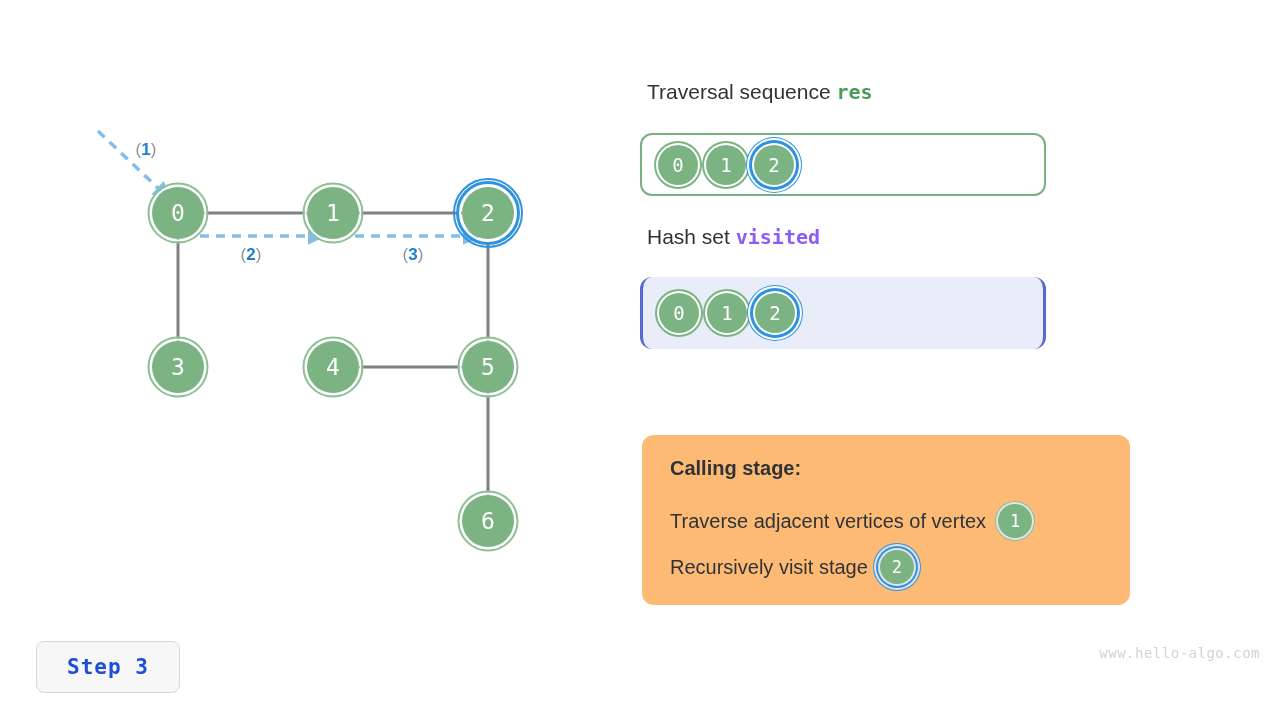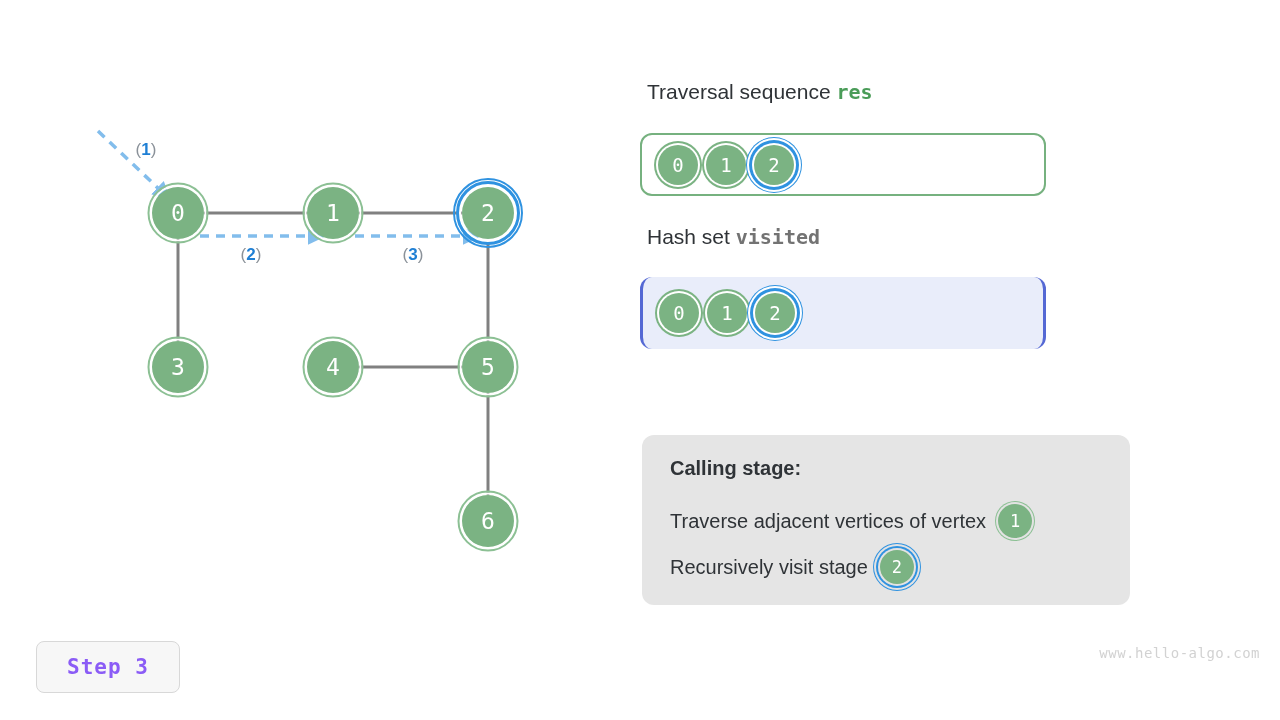--- a/index.html
+++ b/index.html
@@ -56,21 +56,21 @@
     font-size: 21px;
     color: #2f3337;
     white-space: nowrap;
   }
   .section-title .code {
     font-family: "DejaVu Sans Mono", monospace;
     font-weight: bold;
     font-size: 20px;
   }
   .code.green { color: #4a9c58; }
-  .code.blue  { color: #737373; }
+  .code.blue  { color: #8b5cf6; }
 
   #res-title { left: 14px; top: 64px; }
   #visited-title { left: 14px; top: 209px; }
 
   .value-box {
     position: absolute;
     box-sizing: border-box;
     display: flex;
     align-items: center;
     padding-left: 16px;
@@ -109,21 +109,21 @@
   }
   .token.active {
     box-shadow: 0 0 0 2px #ffffff, 0 0 0 5px #2f92e0, 0 0 0 7px #ffffff, 0 0 0 8px #2f92e0;
   }
 
   
   #calling-stage-box {
     position: absolute;
     left: 9px; top: 419px;
     width: 488px; height: 170px;
-    background: #e5e5e5;
+    background: #fdba74;
     border-radius: 12px;
     box-sizing: border-box;
     padding: 22px 0 0 28px;
   }
   #calling-stage-heading {
     font-size: 20px;
     font-weight: bold;
     color: #2f3337;
     margin-bottom: 18px;
   }
@@ -162,21 +162,21 @@
     box-sizing: border-box;
     border: 1px solid #d8d8d8;
     border-radius: 8px;
     background: #f7f7f7;
     display: flex;
     align-items: center;
     justify-content: center;
     font-family: "DejaVu Sans Mono", monospace;
     font-size: 21px;
     font-weight: bold;
-    color: #8b5cf6;
+    color: #1d4ed8;
     letter-spacing: 1px;
   }
   #watermark {
     position: absolute;
     right: 20px; top: 645px;
     font-family: "DejaVu Sans Mono", monospace;
     font-size: 14px;
     color: #d2d2d2;
     letter-spacing: 0.5px;
   }

